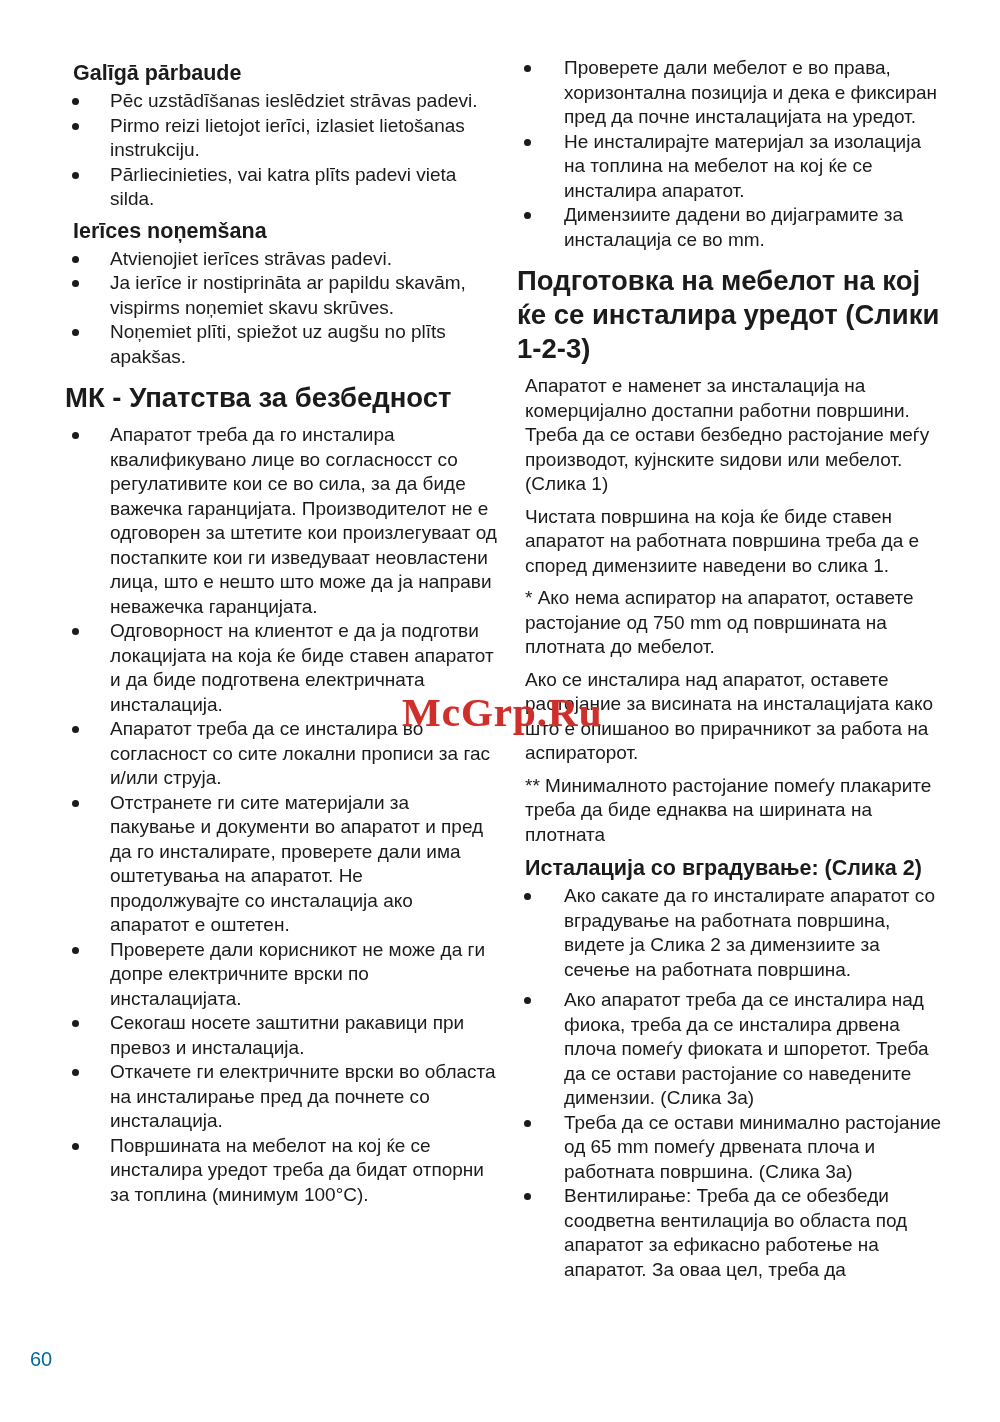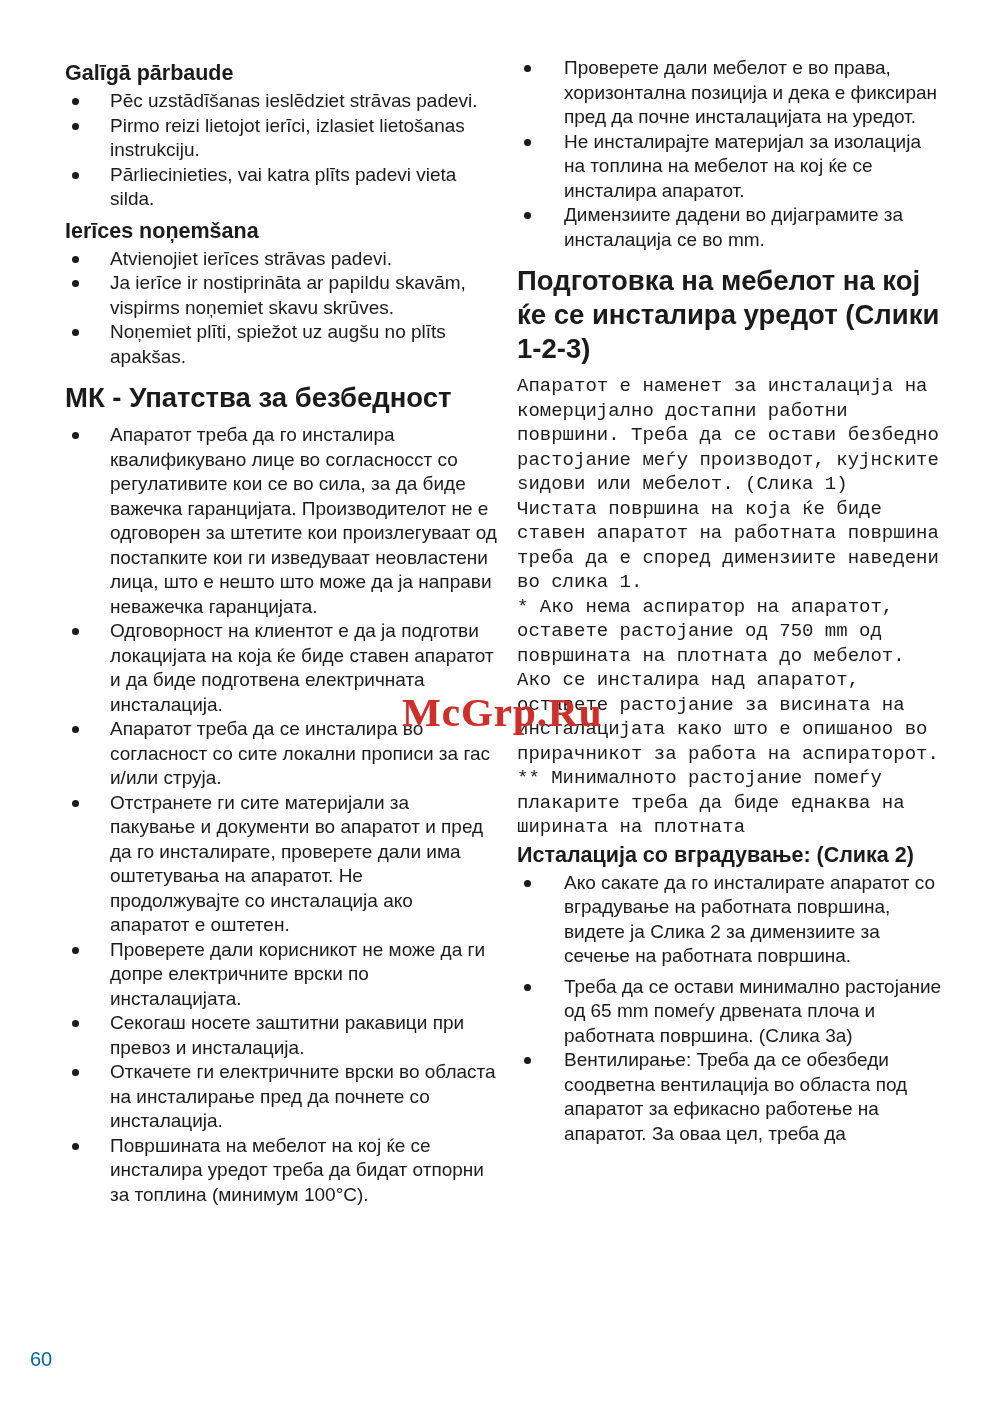--- a/index.html
+++ b/index.html
@@ -13,37 +13,37 @@
   }
   .page { position:absolute; inset:0; }
   .col { position:absolute; }
   .col-left  { left:65px;  top:58px; width:432px; }
   .col-right { left:517px; top:56px; width:428px; }
 
   p, li { font-size:19px; line-height:24.5px; }
 
   h3.sub {
     font-size:21.5px; font-weight:bold; line-height:27px;
-    margin:2px 0 2px 0;
+    margin:2px 0 2px 8px;
   }
   h2.big {
     font-size:27.5px; font-weight:bold; line-height:34px;
     margin:12px 0 8px 0;
   }
   ul { list-style:none; margin:0 0 6px 0; }
   ul li { position:relative; padding-left:45px; }
   ul li::before {
     content:"";
     position:absolute; left:7px; top:9px;
     width:7px; height:7px; border-radius:50%;
     background:#1b1b1b;
   }
   .col-right ul li { padding-left:47px; }
 
-  .paras p { margin:0;font-family:Liberation Mono, monospace; }
+  .paras p { margin:8px; }
 
   .watermark {
     position:absolute;
     left:402px; top:688px;
     font-family:"Liberation Serif", serif;
     font-weight:bold;
     font-size:41px;
     color:#cf2f2a;
     letter-spacing:1px;
     text-shadow:0 0 1px rgba(207,47,42,0.5);
@@ -106,20 +106,21 @@
       <p>Ако се инсталира над апаратот, оставете растојание за висината на инсталацијата како што е опишаноо во прирачникот за работа на аспираторот.</p>
       <p>** Минималното растојание помеѓу плакарите треба да биде еднаква на ширината на плотната</p>
     </div>
 
     <h3 class="sub">Исталација со вградување: (Слика 2)</h3>
     <ul>
       <li>Ако сакате да го инсталирате апаратот со вградување на работната површина, видете ја Слика 2 за димензиите за сечење на работната површина.</li>
     </ul>
 
     <ul>
+      <li>Ако апаратот треба да се инсталира над фиока, треба да се инсталира дрвена плоча помеѓу фиоката и шпоретот. Треба да се остави растојание со наведените димензии. (Слика 3а)</li>
       <li>Треба да се остави минимално растојание од 65 mm помеѓу дрвената плоча и работната површина. (Слика 3а)</li>
       <li>Вентилирање: Треба да се обезбеди соодветна вентилација во областа под апаратот за ефикасно работење на апаратот. За оваа цел, треба да</li>
     </ul>
 
   </div>
 
   <div class="watermark">McGrp.Ru</div>
 
   <div class="page-number">60</div>
 

